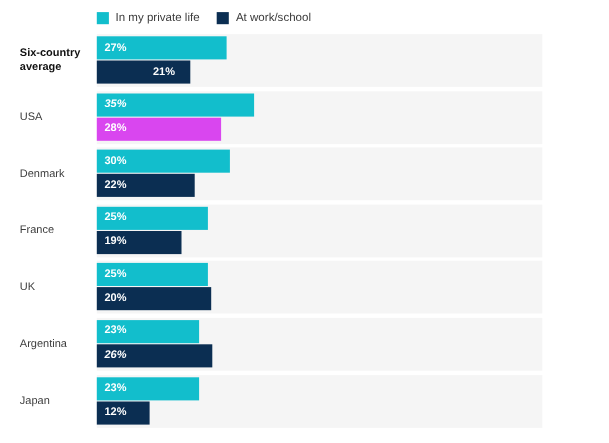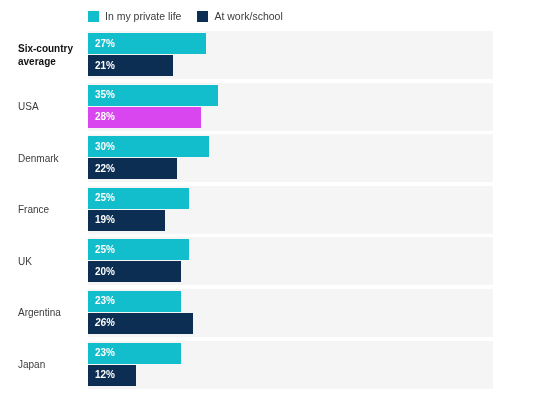--- a/index.html
+++ b/index.html
@@ -135,30 +135,30 @@
   </div>
 
   <div class="rows" id="rows-container">
       <div class="row">
         <div class="row-band" style="background: rgb(245, 245, 245);"></div>
         <div class="row-label emphasis">Six-country average</div>
         <div class="bars">
           <div class="bar bar-private" style="width: 118px; background: rgb(18, 190, 204);">
             <span class="bar-value">27%</span>
           </div>
-          <div class="bar bar-work" style="width: 84.63px; background: rgb(11, 46, 82);">
+          <div class="bar bar-work" style="width: 84.63px; background: rgb(11, 46, 82); padding-left: 44px;">
             <span class="bar-value">21%</span>
           </div>
         </div>
       </div>
       <div class="row">
         <div class="row-band" style="background: rgb(245, 245, 245);"></div>
         <div class="row-label">USA</div>
         <div class="bars">
-          <div class="bar bar-private" style="width: 130px; background: rgb(18, 190, 204);">
+          <div class="bar bar-private" style="width: 143px; background: rgb(18, 190, 204); font-style: italic;">
             <span class="bar-value">35%</span>
           </div>
           <div class="bar bar-work" style="width: 112.84px; background: #d946ef;">
             <span class="bar-value">28%</span>
           </div>
         </div>
       </div>
       <div class="row">
         <div class="row-band" style="background: rgb(245, 245, 245);"></div>
         <div class="row-label">Denmark</div>
@@ -183,21 +183,21 @@
           </div>
         </div>
       </div>
       <div class="row">
         <div class="row-band" style="background: rgb(245, 245, 245);"></div>
         <div class="row-label">UK</div>
         <div class="bars">
           <div class="bar bar-private" style="width: 100.75px; background: rgb(18, 190, 204);">
             <span class="bar-value">25%</span>
           </div>
-          <div class="bar bar-work" style="width: 93px; background: rgb(11, 46, 82);">
+          <div class="bar bar-work" style="width: 104px; background: rgb(11, 46, 82);">
             <span class="bar-value">20%</span>
           </div>
         </div>
       </div>
       <div class="row">
         <div class="row-band" style="background: rgb(245, 245, 245);"></div>
         <div class="row-label">Argentina</div>
         <div class="bars">
           <div class="bar bar-private" style="width: 92.69px; background: rgb(18, 190, 204);">
             <span class="bar-value">23%</span>

